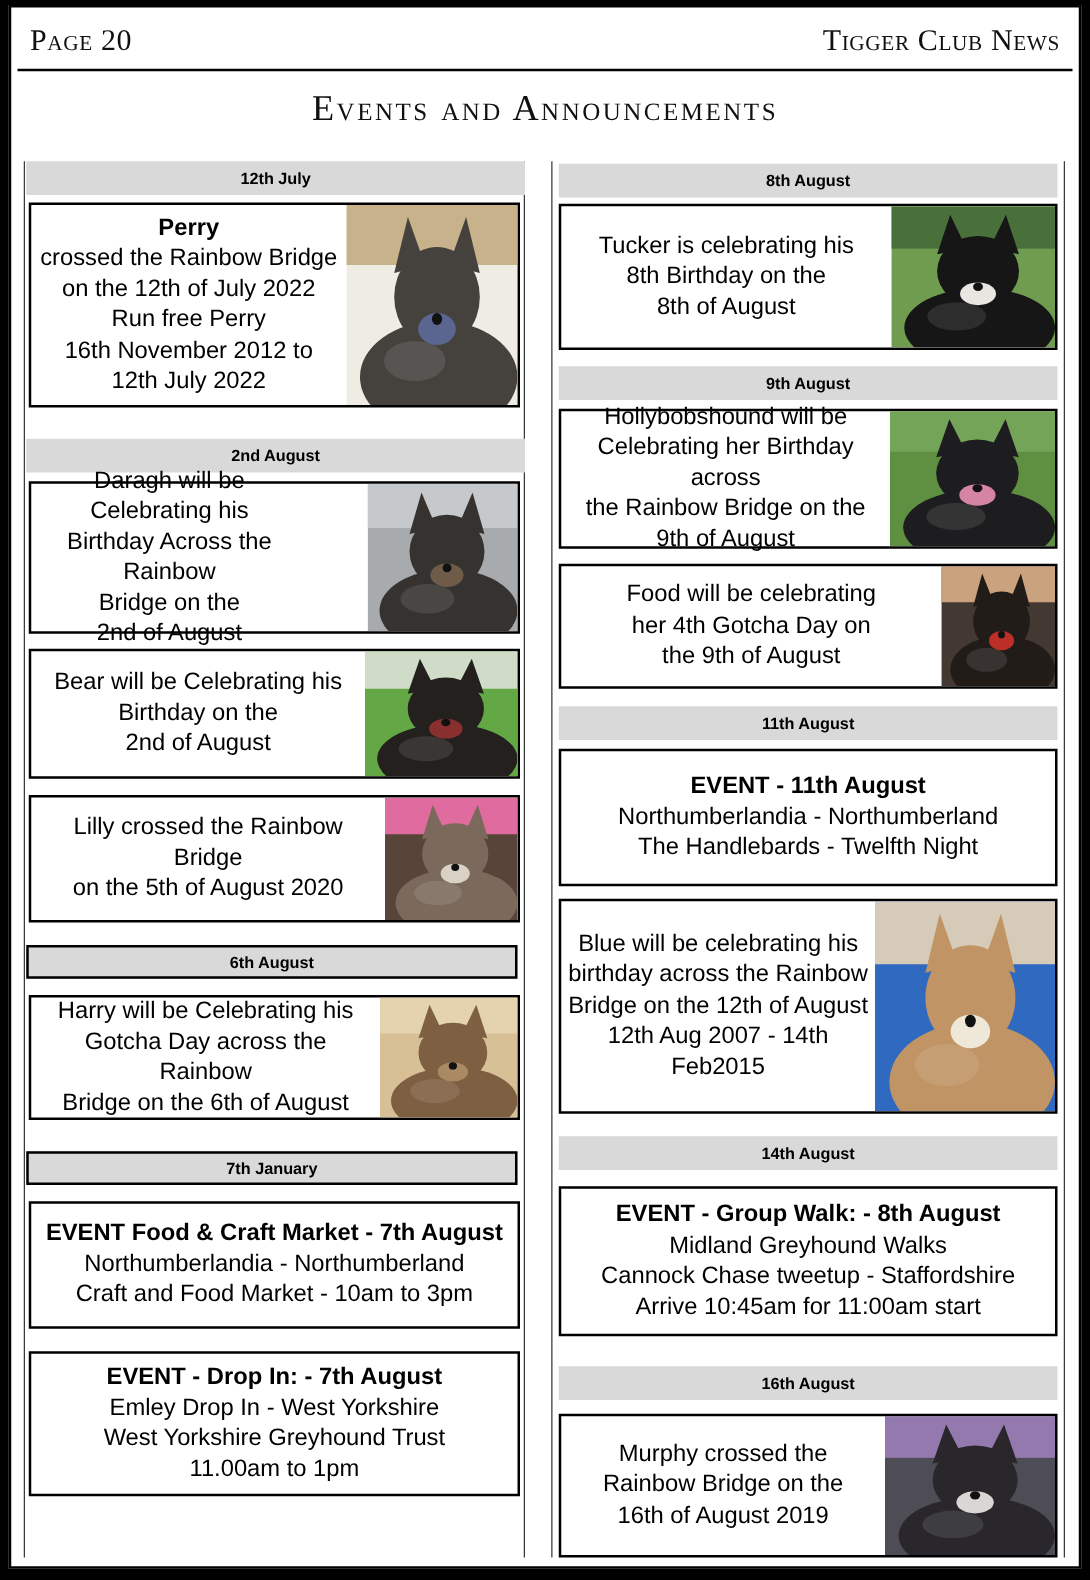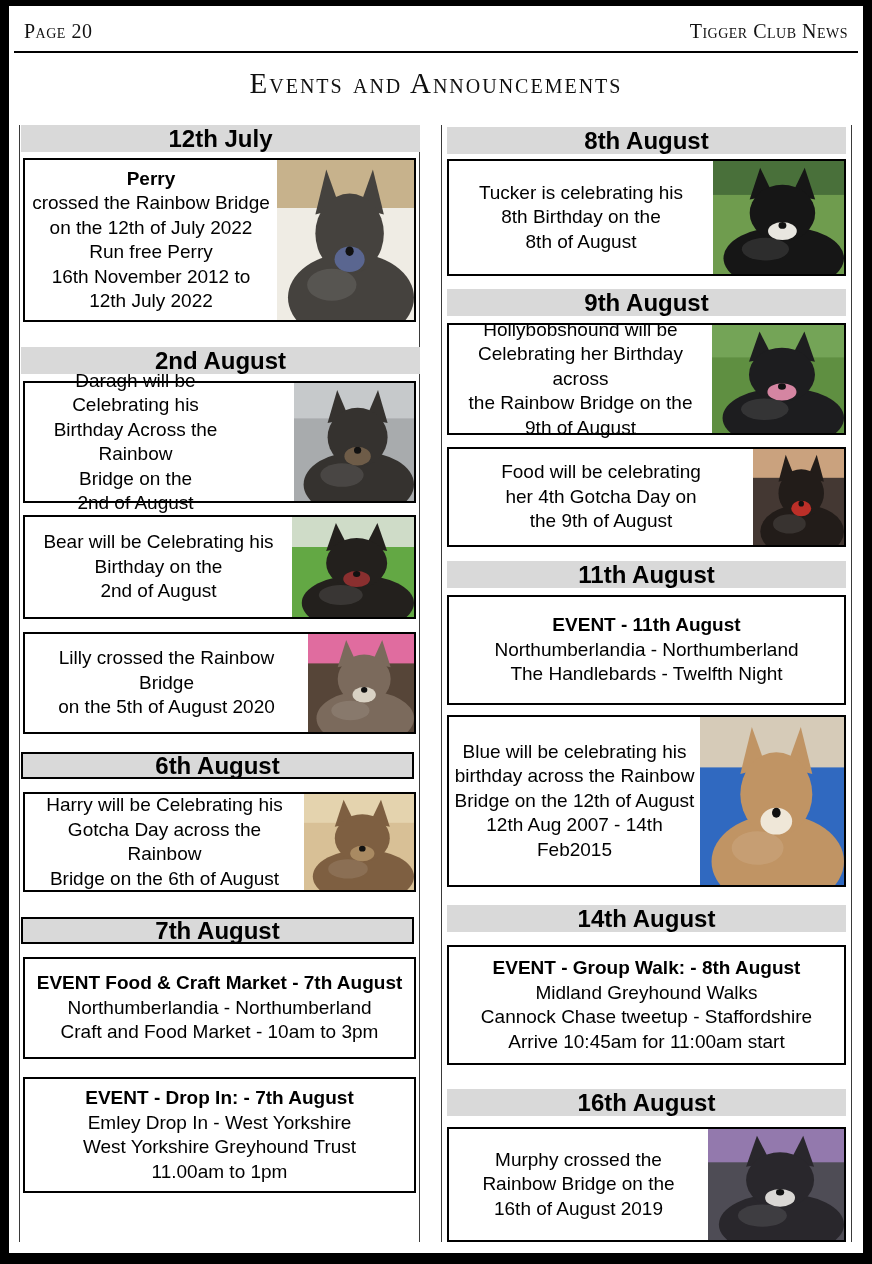--- a/index.html
+++ b/index.html
@@ -5,36 +5,36 @@
   * { box-sizing: border-box; margin: 0; padding: 0; }
   html,body { width: 872px; }
   body { font-family: "Liberation Sans", sans-serif; background: #ffffff; }
 
   .frame { width: 872px; height: 1264px; background: #000000; padding: 4px 7px 9px 7px; }
   .page  { width: 100%; height: 100%; background: #ffffff; border: 2px solid #000000;
            padding: 0 5px; overflow: hidden; }
 
   .header { display: flex; justify-content: space-between; align-items: baseline;
             padding: 14px 10px 0 10px; font-family: "Liberation Serif", serif;
-            font-variant: small-caps; font-size: 20px; letter-spacing: .5px; color: #111; }
+            font-variant: small-caps; font-size: 24px; letter-spacing: .5px; color: #111; }
   .divider { border-bottom: 2px solid #000; margin-top: 8px; }
   .title { text-align: center; font-family: "Liberation Serif", serif; font-variant: small-caps;
            font-weight: normal; font-size: 29px; letter-spacing: 2px; margin-top: 14px; color: #101010; }
 
   .cols { display: flex; gap: 21px; margin-top: 23px; }
   .col  { position: relative; }
   .col-left  { width: 401px; margin-left: 5px; }
   .col-right { width: 411px; }
   
   .col::before, .col::after { content: ""; position: absolute; top: 2px; bottom: 0;
            width: 1px; background: #3a3a3a; z-index: 0; }
   .col::before { left: 0; } .col::after { right: 0; }
 
   .bar { position: relative; z-index: 1; height: 27px; background: #d9d9d9;
-         font-weight: bold; font-size: 24px; text-align: center; line-height: 27px; color: #000; }
+         font-weight: bold; font-size: 13px; text-align: center; line-height: 27px; color: #000; }
   .col-left  .bar { margin: 0 0 0 2px; }
   .col-right .bar { margin: 0 6px; }
   .col-left .bar.bordered { border: 2px solid #000; margin: 0 6px 0 2px; line-height: 23px; }
 
   .card { position: relative; z-index: 1; background: #fff; border: 2px solid #000;
           display: flex; align-items: stretch; }
   .col-left  .card { margin: 0 4px; }
   .col-right .card { margin: 0 6px; }
   .card-text { flex: 1; display: flex; flex-direction: column; justify-content: center;
                text-align: center; font-size: 19px; line-height: 24.5px; color: #000;
@@ -155,21 +155,21 @@
                 <ellipse cx="54" cy="86" rx="46" ry="28" fill="#7e5f41"></ellipse>
                 <polygon points="28,34 36,6 46,30" fill="#7e5f41"></polygon>
                 <polygon points="60,30 70,6 78,34" fill="#7e5f41"></polygon>
                 <circle cx="53" cy="46" r="25" fill="#7e5f41"></circle>
                 <ellipse cx="40" cy="78" rx="18" ry="10" fill="#ffffff" opacity="0.10"></ellipse>
                 <ellipse cx="53" cy="62" rx="11" ry="8" fill="#a98a62"></ellipse>
                 <circle cx="53" cy="57" r="3" fill="#111111"></circle>
               </svg>
             </div>
           </div>
-          <div class="bar bordered" style="margin-top: 25px;">7th August</div>
+          <div class="bar bordered" style="margin-top: 25px;">7th January</div>
           <div class="card" style="height: 102px; margin-top: 13px;">
             <div class="card-text">
               <div class="line bold">EVENT Food &amp; Craft Market - 7th August</div>
               <div class="line">Northumberlandia - Northumberland</div>
               <div class="line">Craft and Food Market - 10am to 3pm</div>
             </div>
           </div>
           <div class="card" style="height: 116px; margin-top: 18px;">
             <div class="card-text">
               <div class="line bold">EVENT - Drop In: - 7th August</div>

